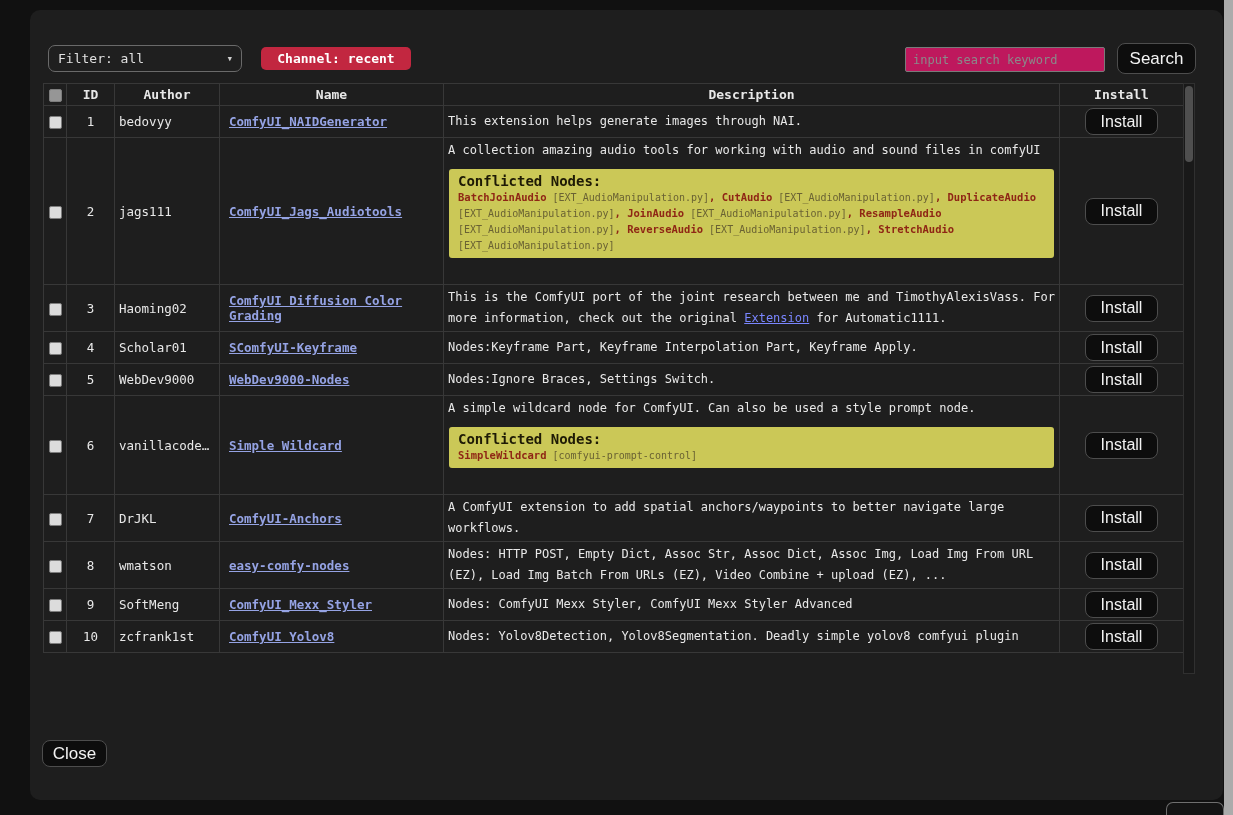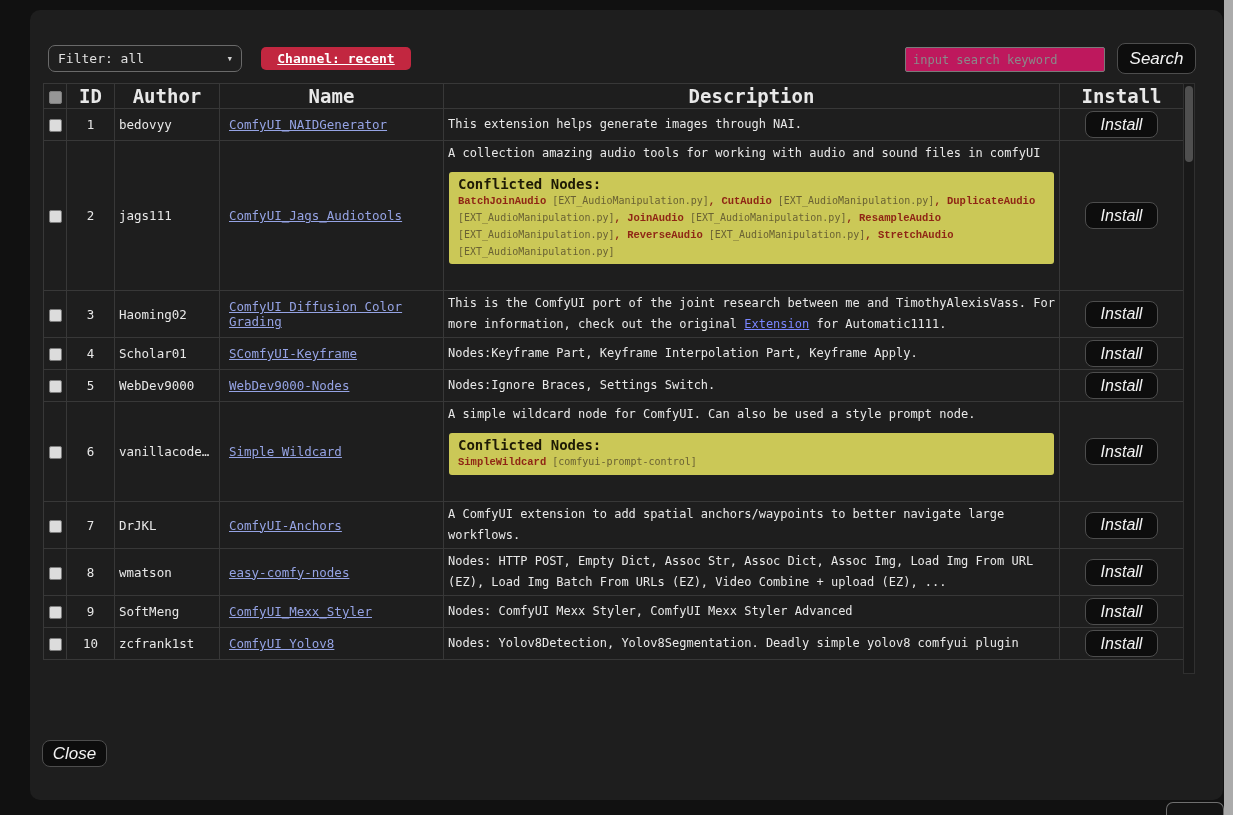--- a/index.html
+++ b/index.html
@@ -19,58 +19,58 @@
   .modal{position:absolute; left:30px; top:10px; width:1193px; height:790px;
     background:var(--modal-bg,#1e1e1e); border-radius:10px; z-index:2;}
 
   
   .filter-select{position:absolute; left:18px; top:35px; width:194px; height:27px;
     background:#1f1f1f; border:1px solid #6a6a6a; border-radius:7px; color:#e0e0e0;
     font-size:13px; line-height:25px; padding:0 9px; cursor:pointer;}
   .filter-select .sel-arrow{position:absolute; right:8px; top:0; color:#cfcfcf; font-size:11px;}
   .channel-badge{position:absolute; left:231px; top:37px; width:150px; height:23px;
     background:var(--badge-bg,#c22740); color:#ffffff; font-weight:bold; font-size:13px;
-    line-height:23px; text-align:center; border-radius:5px;text-decoration:underline;}
+    line-height:23px; text-align:center; border-radius:5px;}
   .search-input{position:absolute; left:875px; top:37px; width:200px; height:25px;
     background:#be185d; border:1px solid #7a7a7a; border-radius:2px; color:#cccccc;
     font-family:"DejaVu Sans Mono", monospace; font-size:12px; padding:4px 7px;}
   .search-input::placeholder{color:#8a8a8a;}
   .btn{background:var(--button-bg,#0d0d0d); border:1px solid var(--button-border,#4d4d4d);
     border-radius:8px; color:#f3f3f3; font-family:"Liberation Sans", sans-serif;
-    font-size:17px; cursor:pointer;font-style:italic;}
+    font-size:17px; cursor:pointer;}
   .search-btn{position:absolute; left:1087px; top:33px; width:79px; height:31px;}
   .close-btn{position:absolute; left:12px; top:730px; width:65px; height:27px;}
 
   
   .table-wrap{position:absolute; left:13px; top:73px; width:1140px; height:591px; overflow:hidden;}
   .table-scrollbar{position:absolute; left:1153px; top:73px; width:12px; height:591px;
     background:#191919; border:1px solid #303030;}
   .table-scrollbar .thumb{position:absolute; left:1px; top:2px; width:8px; height:76px;
     background:#4f4f4f; border-radius:4px;}
 
   table.nodes-table{table-layout:fixed; width:1140px; border-collapse:collapse;
     color:var(--text,#e8e8e8); font-size:12.5px;}
   .nodes-table th, .nodes-table td{border:1px solid var(--table-border,#383838);}
-  .nodes-table thead th{height:22px; font-size:19px; font-weight:bold; text-align:center; padding:1px 2px;}
+  .nodes-table thead th{height:22px; font-size:13px; font-weight:bold; text-align:center; padding:1px 2px;}
   .nodes-table td{padding:2px 4px; vertical-align:middle;}
   td.col-id{text-align:center;}
   td.col-author{padding-left:4px; white-space:nowrap; overflow:hidden;}
   td.col-name{padding-left:9px;}
   td.col-install{text-align:center;}
   th.col-check, td.col-check{text-align:center;}
 
-  .name-link{color:var(--name-link,#95a3e4); font-weight:normal; text-decoration:underline; cursor:pointer;margin-top:7px;}
+  .name-link{color:var(--name-link,#95a3e4); font-weight:bold; text-decoration:underline; cursor:pointer;margin-top:7px;}
   .desc{line-height:21px; font-size:12px;}
   .desc-link{color:var(--desc-link,#7a86ff); text-decoration:underline; cursor:pointer;}
 
   .conflict{background:var(--conflict-bg,#cbc857); border-radius:3px; margin:8px 1px 24px 1px;
     padding:5px 9px; color:#222;}
   .cf-title{display:block; color:var(--conflict-title,#1e1a05); font-size:14px; font-weight:bold; line-height:15px;}
   .cf-list{line-height:15px;}
-  .cf-name{color:var(--conflict-name,#8f2615); font-weight:bold; font-size:10.5px;font-family:Liberation Mono, monospace;}
+  .cf-name{color:var(--conflict-name,#8f2615); font-weight:bold; font-size:10.5px;}
   .cf-file{color:var(--conflict-file,#6a6233); font-size:10px;margin-top:9px;}
 
   .checkbox{display:inline-block; width:13px; height:13px; background:#dcdcdc;
     border:1px solid #7d7d7d; border-radius:2px; vertical-align:middle; cursor:pointer;}
   .header-checkbox{background:#969696;}
 
   .install-btn{font-size:16px; padding:3px 15px; height:27px;}
 </style>
 </head>
 <body>

